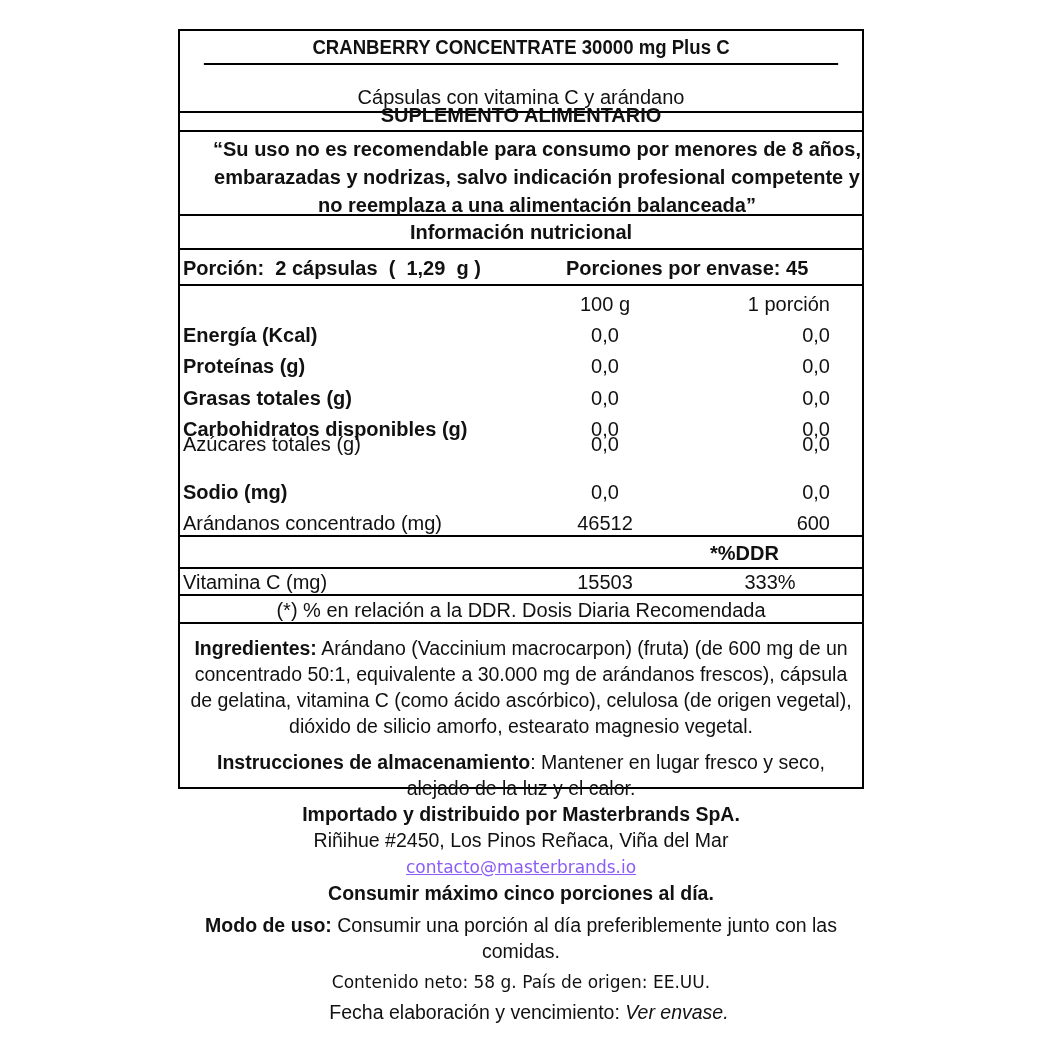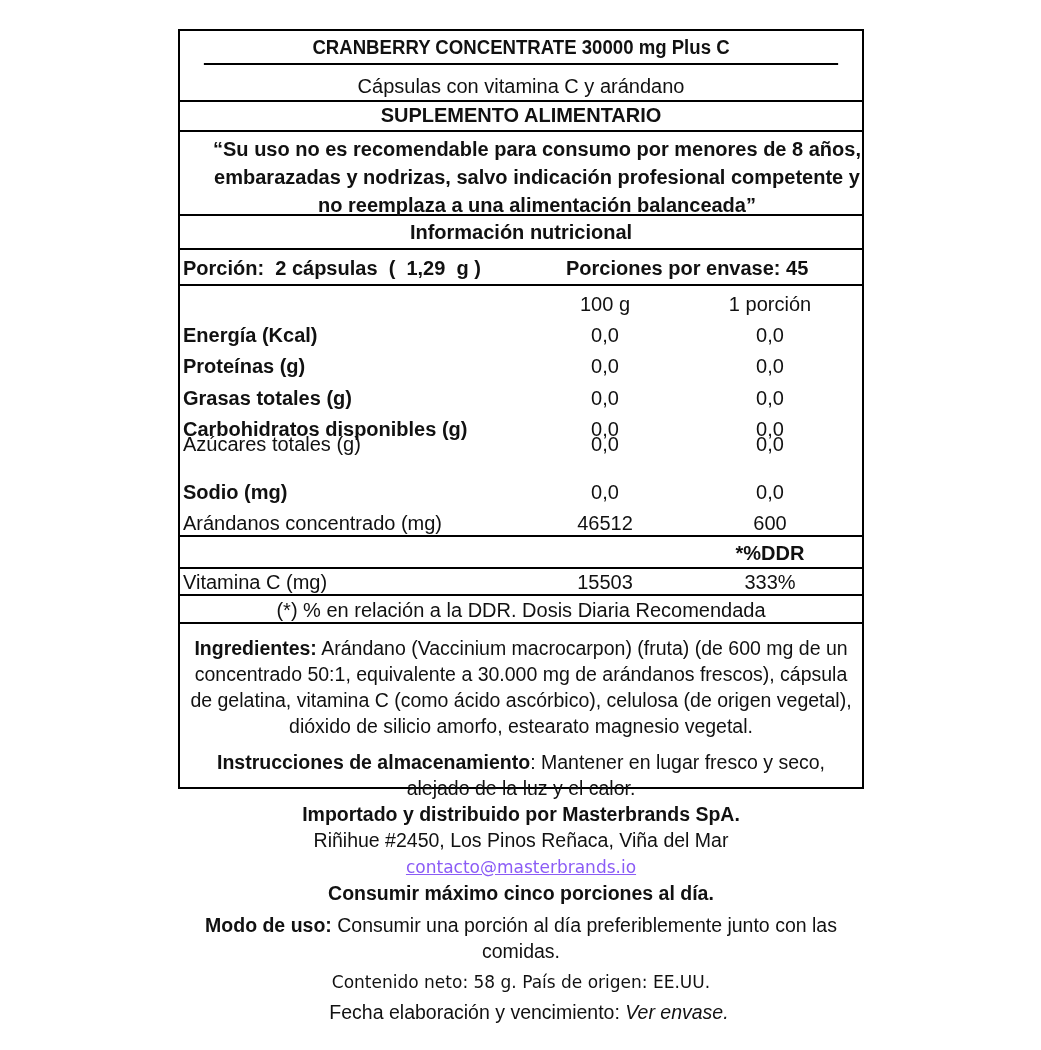--- a/index.html
+++ b/index.html
@@ -4,34 +4,34 @@
   <style>
     html, body { margin: 0; padding: 0; background: #ffffff; }
     body { width: 1041px; height: 1050px; position: relative; overflow: hidden;
            font-family: "Liberation Sans", sans-serif; color: #111; }
     .label { position: absolute; left: 178px; top: 29px; width: 686px; height: 760px;
              border: 2px solid #000; box-sizing: border-box; }
     .row { position: absolute; left: 0; right: 0; box-sizing: border-box; border-bottom: 2px solid #000; }
     .center { text-align: center; }
     .b { font-weight: bold; }
     .t-title { top: 0; height: 34px; font-size: 20px; font-weight: bold; line-height: 32px; transform: scaleX(0.93); }
-    .t-sub { top: 37px; height: 34px; font-size: 20px; line-height: 36px; }
+    .t-sub { top: 48px; height: 34px; font-size: 20px; line-height: 36px; }
     .t-supl { top: 68px; height: 33px; font-size: 20px; font-weight: bold; line-height: 32px; }
     .t-warn { top: 101px; height: 84px; font-size: 20px; font-weight: bold; line-height: 28px; padding-top: 3px; padding-left: 32px; }
     .t-info { top: 185px; height: 34px; font-size: 20px; font-weight: bold; line-height: 32px; }
     .t-porc { top: 219px; height: 36px; font-size: 20px; font-weight: bold; line-height: 36px; }
     .t-porc .left { position: absolute; left: 3px; }
     .t-porc .right { position: absolute; left: 386px; }
     .t-nut { top: 255px; height: 251px; }
     .nrow { position: absolute; left: 0; right: 0; height: 31px; font-size: 20px; line-height: 31px; }
     .nrow .name { position: absolute; left: 3px; }
     .nrow .v1 { position: absolute; left: 370px; width: 110px; text-align: center; }
-    .nrow .v2 { position: absolute; left: 530px; width: 120px; text-align: center; }
+    .nrow .v2 { position: absolute; left: 530px; width: 120px; text-align: right; }
     .t-ddrh { top: 506px; height: 32px; font-size: 20px; font-weight: bold; line-height: 32px; }
-    .t-ddrh .v2 { position: absolute; left: 530px; width: 120px; text-align: center; }
+    .t-ddrh .v2 { position: absolute; left: 530px; width: 120px; }
     .t-vitc { top: 538px; height: 27px; font-size: 20px; line-height: 27px; }
     .t-vitc .name { position: absolute; left: 3px; }
     .t-vitc .v1 { position: absolute; left: 370px; width: 110px; text-align: center; }
     .t-vitc .v2 { position: absolute; left: 530px; width: 120px; text-align: center; }
     .t-foot { top: 565px; height: 28px; font-size: 20px; line-height: 28px; }
     .bottom { position: absolute; left: 0; right: 0; top: 593px; bottom: 0; font-size: 19.5px; }
     .p { text-align: center; line-height: 26px; }
     .ing { margin-top: 11px; line-height: 26px; padding: 0 10px; }
     .store { margin-top: 10px; }
     .link { color: #8b5cf6; text-decoration: underline; font-family: "DejaVu Sans", sans-serif; font-size: 17px; }

